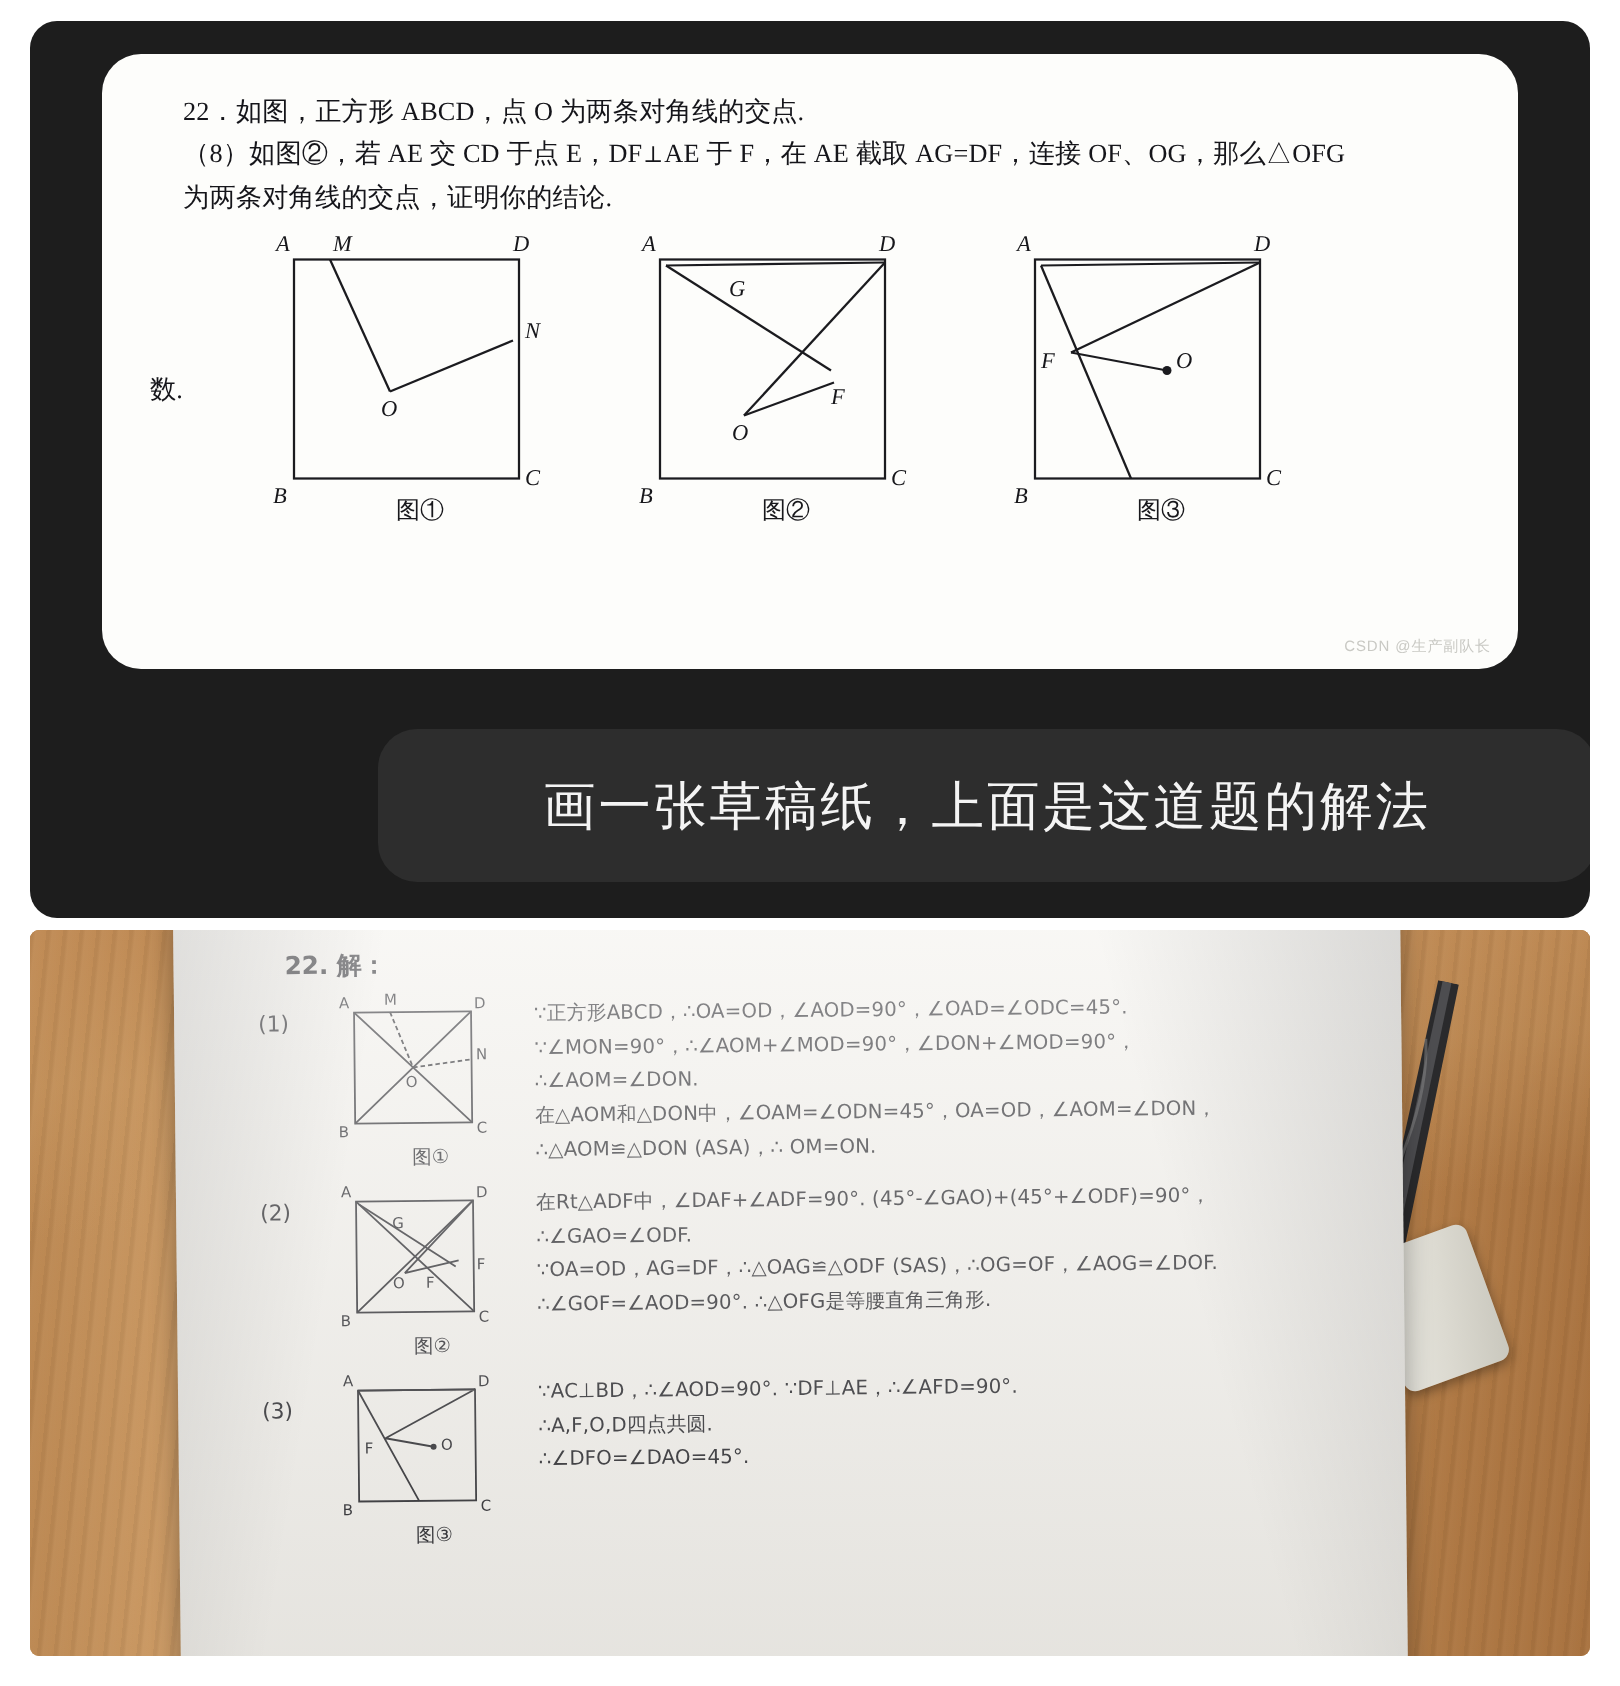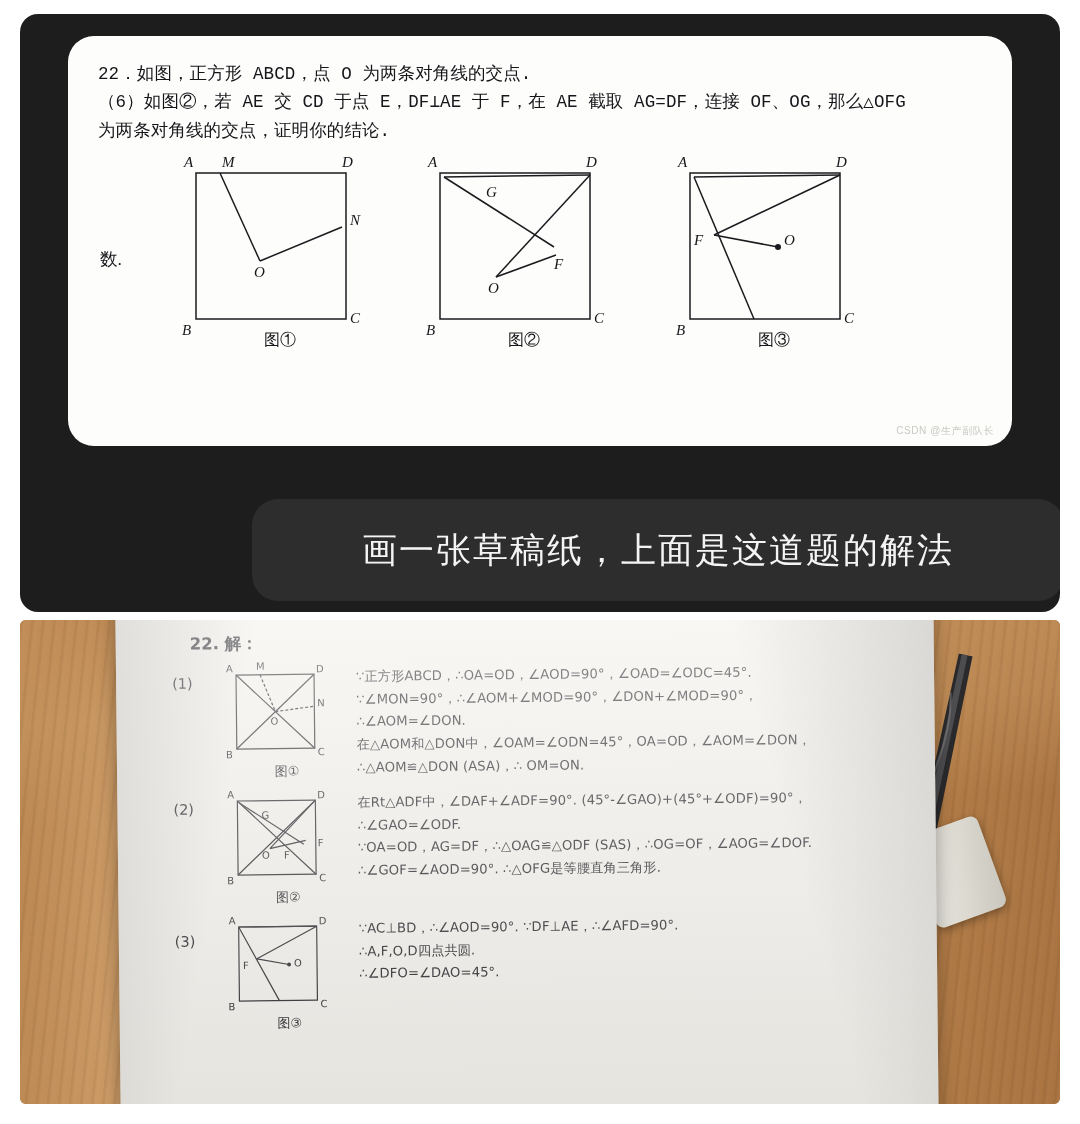--- a/index.html
+++ b/index.html
@@ -30,25 +30,26 @@
   .q-card {
     position: absolute;
     left: 48px; top: 22px;
     width: 944px; height: 410px;
     background: #fdfdfb;
     border-radius: 26px;
     padding: 24px 30px 10px 30px;
     color: #16161a;
   }
   .q-text {
-    font-family: Liberation Mono, monospace;
+    font-family: Liberation Serif, serif;
     font-size: 17.5px;
     line-height: 1.62;
     color: #15151a;
     letter-spacing: 0.1px;
+    margin-left: 24px;
   }
   .q-line { white-space: nowrap; }
 
   .figs {
     position: relative;
     margin-top: 6px;
     height: 200px;
   }
   .fig {
     position: absolute;
@@ -86,21 +87,20 @@
   .bubble {
     position: absolute;
     left: 232px; top: 472px;
     width: 812px;
     height: 102px;
     background: #2d2d2d;
     border-radius: 26px;
     display: flex;
     align-items: center;
     justify-content: center;
-    margin-top: 13px;
   }
   .bubble-text {
     color: #f4f4f4;
     font-size: 35px;
     letter-spacing: 2px;
   }
 
   
   .photo {
     position: absolute;
@@ -214,21 +214,21 @@
 </head>
 <body>
 
 <div class="page">
 
   <div class="chat-panel">
 
     <div class="q-card">
       <div class="q-text">
         <div class="q-line">22．如图，正方形 ABCD，点 O 为两条对角线的交点.</div>
-        <div class="q-line">（6）如图②，若 AE 交 CD 于点 E，DF⊥AE 于 F，在 AE 截取 AG=DF，连接 OF、OG，那么△OFG</div>
+        <div class="q-line">（8）如图②，若 AE 交 CD 于点 E，DF⊥AE 于 F，在 AE 截取 AG=DF，连接 OF、OG，那么△OFG</div>
         <div class="q-line">为两条对角线的交点，证明你的结论.</div>
       </div>
 
       <div class="figs">
         <div class="shu">数.</div>
 
         <div class="fig" style="left:62px;">
           <svg width="240" height="190" viewBox="0 0 240 190">
             <g stroke="#1b1b1f" stroke-width="1.5" fill="none">
               <rect x="36" y="22" width="150" height="146"></rect>

